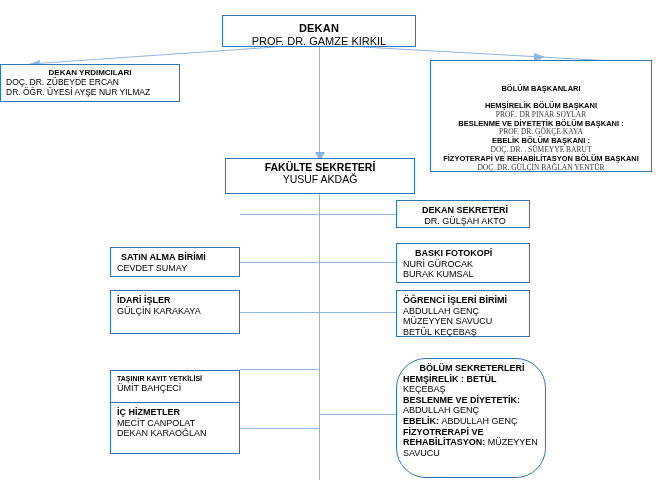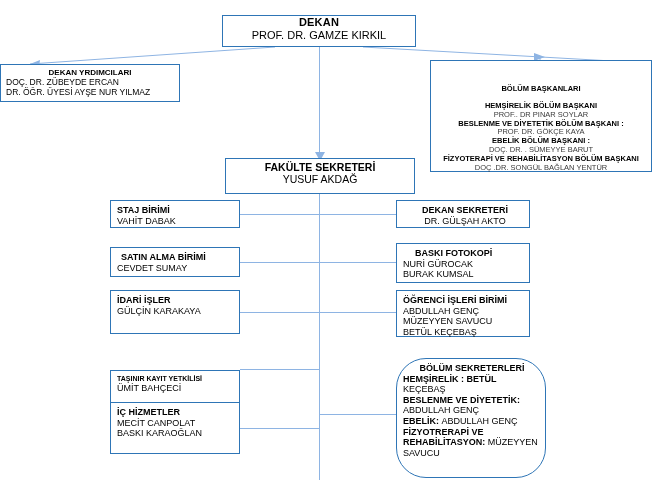--- a/index.html
+++ b/index.html
@@ -37,21 +37,21 @@
   }
   .box .sub-b {
     display: block;
     font-weight: bold;
   }
   
   #dekan-box {
     left: 222px; top: 15px; width: 194px; height: 32px;
     text-align: center;
     font-size: 11px;
-    padding-top: 0;
+    padding-top: 6px;
   }
   #dekan-box .ttl { font-size: 11px; letter-spacing: .2px; }
   #dekan-box .sub { font-size: 11px; }
 
   
   #vicedeans-box {
     left: 0; top: 64px; width: 180px; height: 38px;
     font-size: 8.5px;
     padding: 3px 5px 0 5px;
   }
@@ -59,21 +59,21 @@
   #vicedeans-box .sub { text-align: left; font-size: 8.5px; }
 
   
   #heads-box {
     left: 430px; top: 60px; width: 222px; height: 112px;
     font-size: 7.5px;
     text-align: center;
     padding: 8px 4px 0 4px;
   }
   #heads-box .ttl { font-size: 7.5px; margin-bottom: 8px; margin-top: 16px; }
-  #heads-box .sub { font-size: 7.5px; color: #3a3a3a; }
+  #heads-box .sub { font-size: 7.5px; color: #3a3a3a; font-family: Liberation Serif, serif; }
   #heads-box .sub-b { font-size: 7.5px; }
 
   
   #facsec-box {
     left: 225px; top: 158px; width: 190px; height: 36px;
     text-align: center;
     font-size: 10.5px;
     padding-top: 2px;
   }
   #facsec-box .ttl { font-size: 10.5px; }
@@ -174,52 +174,48 @@
 
   <div class="box" id="heads-box">
     <span class="ttl">BÖLÜM BAŞKANLARI</span>
     <span class="sub-b">HEMŞİRELİK BÖLÜM BAŞKANI</span>
     <span class="sub">PROF.. DR   PINAR SOYLAR</span>
     <span class="sub-b">BESLENME VE DİYETETİK BÖLÜM BAŞKANI  :</span>
     <span class="sub">PROF. DR.  GÖKÇE KAYA</span>
     <span class="sub-b">EBELİK BÖLÜM BAŞKANI :</span>
     <span class="sub">DOÇ. DR. . SÜMEYYE BARUT</span>
     <span class="sub-b">FİZYOTERAPİ VE REHABİLİTASYON BÖLÜM BAŞKANI</span>
-    <span class="sub">DOÇ .DR.  SONGÜL BAĞLAN YENTÜR</span>
+    <span class="sub">DOÇ .DR.  GÜLÇİN BAĞLAN YENTÜR</span>
   </div>
 
   <div class="box" id="facsec-box">
     <span class="ttl">FAKÜLTE SEKRETERİ</span>
     <span class="sub">YUSUF AKDAĞ</span>
   </div>
 
-  <div class="box lbox" id="staj-box">
-    <span class="ttl">STAJ BİRİMİ</span>
-    <span class="sub">VAHİT DABAK</span>
-  </div>
 
   <div class="box lbox" id="satinalma-box">
     <span class="ttl">SATIN ALMA BİRİMİ</span>
     <span class="sub">CEVDET SUMAY</span>
   </div>
 
   <div class="box lbox" id="idari-box">
     <span class="ttl">İDARİ İŞLER</span>
     <span class="sub">GÜLÇİN KARAKAYA</span>
   </div>
 
   <div class="box lbox" id="tasinir-box">
     <span class="ttl">TAŞINIR KAYIT YETKİLİSİ</span>
     <span class="sub">ÜMİT BAHÇECİ</span>
   </div>
 
   <div class="box lbox" id="ichizmet-box">
     <span class="ttl">İÇ HİZMETLER</span>
     <span class="sub">MECİT CANPOLAT</span>
-    <span class="sub">BASKI KARAOĞLAN</span>
+    <span class="sub">DEKAN KARAOĞLAN</span>
   </div>
 
   <div class="box rbox" id="deansec-box">
     <span class="ttl">DEKAN SEKRETERİ</span>
     <span class="sub">DR. GÜLŞAH AKTO</span>
   </div>
 
   <div class="box rbox" id="baski-box">
     <span class="ttl">BASKI FOTOKOPİ</span>
     <span class="sub">NURİ GÜROCAK</span>

